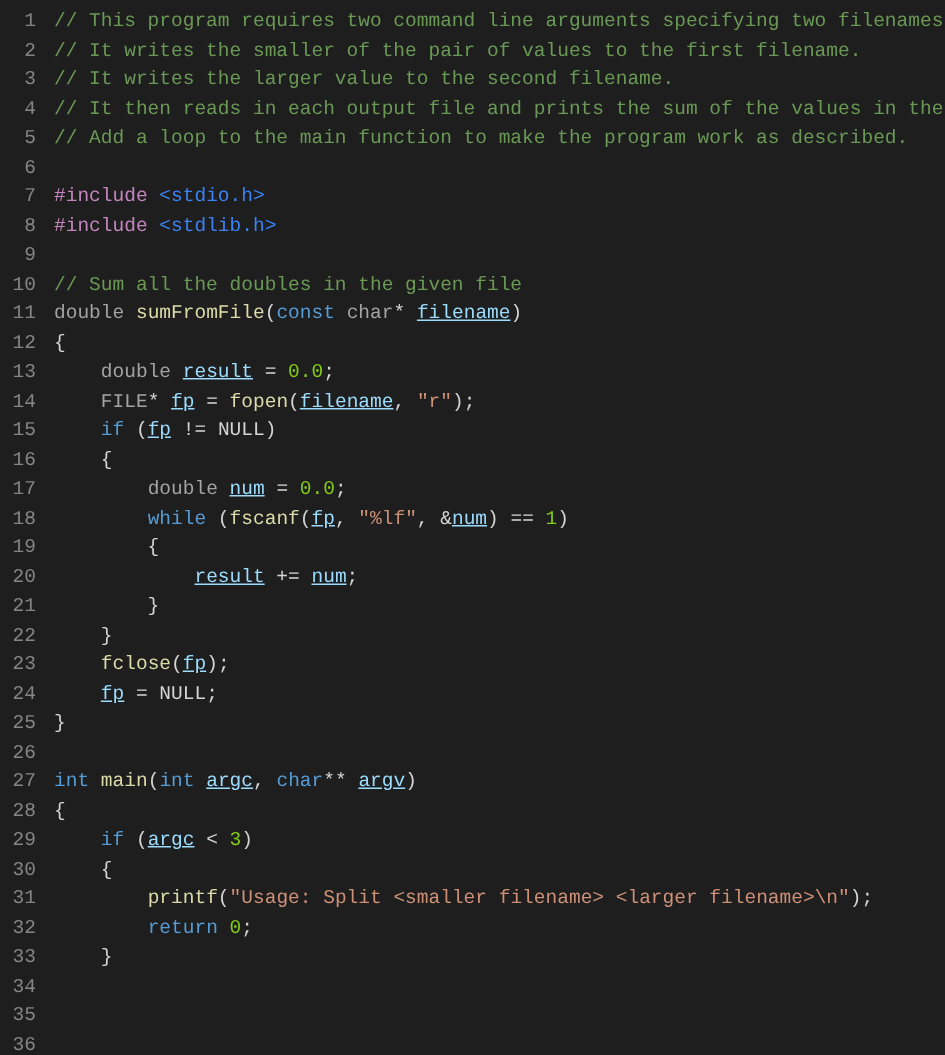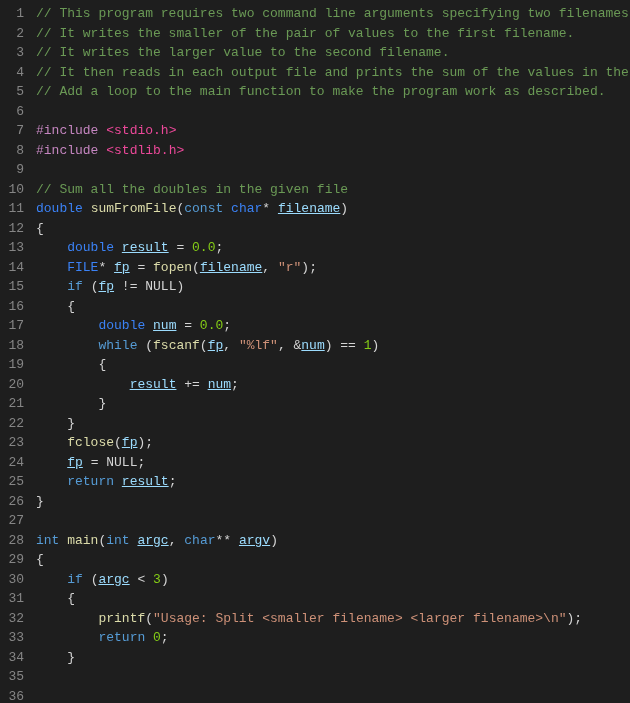--- a/index.html
+++ b/index.html
@@ -43,27 +43,27 @@
     }
     .code-line {
       display: block;
       height: 19.5px;
       line-height: 19.5px;
       white-space: pre;
     }
     
     .comment { color: #6a9955; }
     .keyword { color: #569cd6; margin-top: 14px; }
-    .type { color: #3b82f6; }
+    .type { color: #a3a3a3; }
     .function { color: #dcdcaa; }
     .string { color: #ce9178; }
     .number { color: #84cc16; }
     .plain { color: #d4d4d4; }
     .macro { color: #c586c0; }
-    .include-path { color: #ec4899; text-align: center; }
+    .include-path { color: #3b82f6; text-align: center; }
     .param { color: #9cdcfe; text-decoration: underline; }
   </style>
 </head>
 <body>
 
 <div class="code-container">
   <div class="line-numbers" id="lineNumbers">
       <span class="line-number">1</span>
       <span class="line-number">2</span>
       <span class="line-number">3</span>
@@ -119,21 +119,20 @@
       <span class="code-line"><span class="plain">    </span><span class="keyword">if</span><span class="plain"> (</span><span class="param">fp</span><span class="plain"> != NULL)</span></span>
       <span class="code-line"><span class="plain">    {</span></span>
       <span class="code-line"><span class="plain">        </span><span class="type">double</span><span class="plain"> </span><span class="param">num</span><span class="plain"> = </span><span class="number">0.0</span><span class="plain">;</span></span>
       <span class="code-line"><span class="plain">        </span><span class="keyword">while</span><span class="plain"> (</span><span class="function">fscanf</span><span class="plain">(</span><span class="param">fp</span><span class="plain">, </span><span class="string">"%lf"</span><span class="plain">, &amp;</span><span class="param">num</span><span class="plain">) == </span><span class="number">1</span><span class="plain">)</span></span>
       <span class="code-line"><span class="plain">        {</span></span>
       <span class="code-line"><span class="plain">            </span><span class="param">result</span><span class="plain"> += </span><span class="param">num</span><span class="plain">;</span></span>
       <span class="code-line"><span class="plain">        }</span></span>
       <span class="code-line"><span class="plain">    }</span></span>
       <span class="code-line"><span class="plain">    </span><span class="function">fclose</span><span class="plain">(</span><span class="param">fp</span><span class="plain">);</span></span>
       <span class="code-line"><span class="plain">    </span><span class="param">fp</span><span class="plain"> = NULL;</span></span>
-      <span class="code-line"><span class="plain">    </span><span class="keyword">return</span><span class="plain"> </span><span class="param">result</span><span class="plain">;</span></span>
       <span class="code-line"><span class="plain">}</span></span>
       <span class="code-line">&nbsp;</span>
       <span class="code-line"><span class="keyword">int</span><span class="plain"> </span><span class="function">main</span><span class="plain">(</span><span class="keyword">int</span><span class="plain"> </span><span class="param">argc</span><span class="plain">, </span><span class="keyword">char</span><span class="plain">** </span><span class="param">argv</span><span class="plain">)</span></span>
       <span class="code-line"><span class="plain">{</span></span>
       <span class="code-line"><span class="plain">    </span><span class="keyword">if</span><span class="plain"> (</span><span class="param">argc</span><span class="plain"> &lt; </span><span class="number">3</span><span class="plain">)</span></span>
       <span class="code-line"><span class="plain">    {</span></span>
       <span class="code-line"><span class="plain">        </span><span class="function">printf</span><span class="plain">(</span><span class="string">"Usage: Split &lt;smaller filename&gt; &lt;larger filename&gt;\n"</span><span class="plain">);</span></span>
       <span class="code-line"><span class="plain">        </span><span class="keyword">return</span><span class="plain"> </span><span class="number">0</span><span class="plain">;</span></span>
       <span class="code-line"><span class="plain">    }</span></span>
       <span class="code-line">&nbsp;</span>

